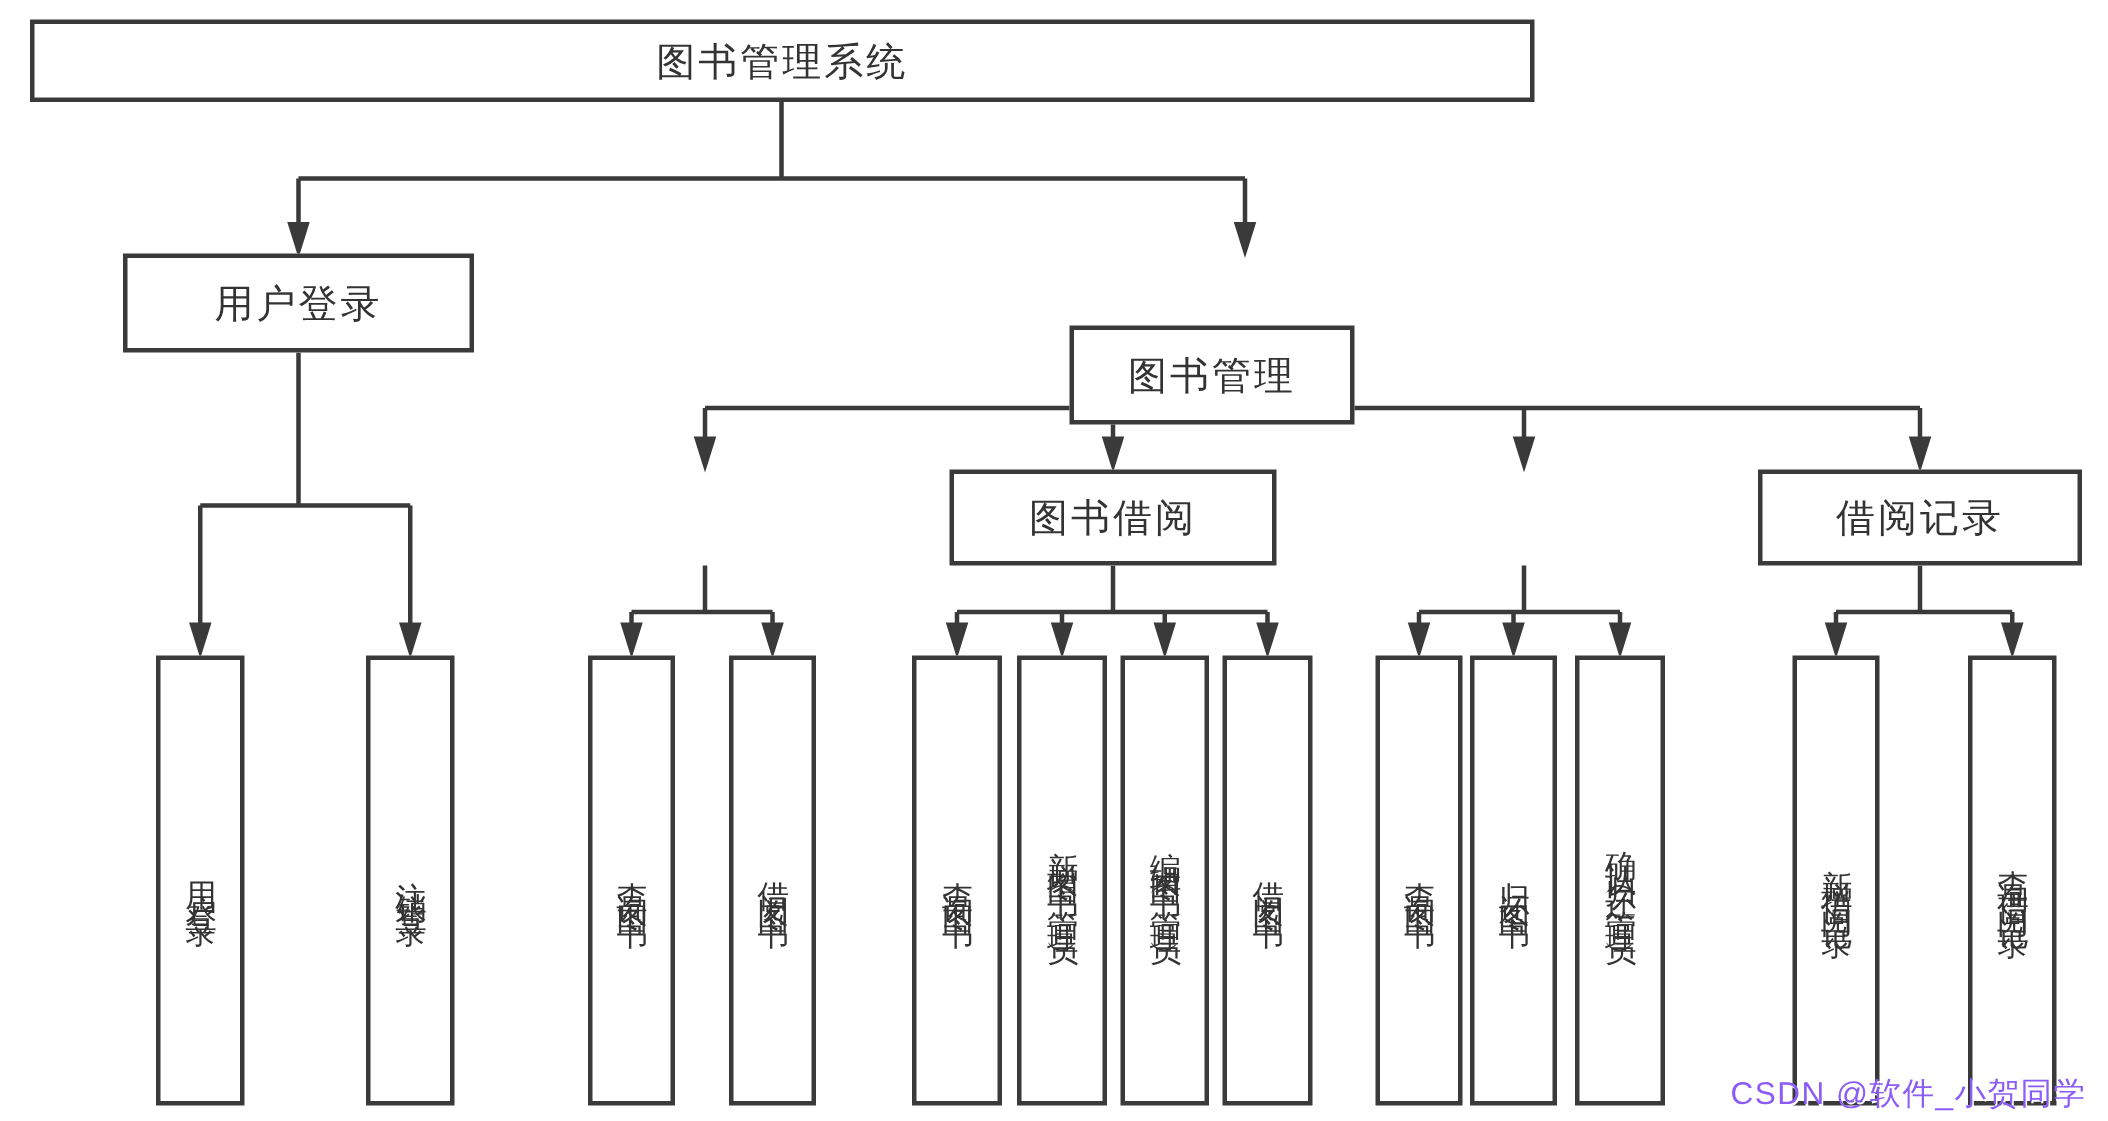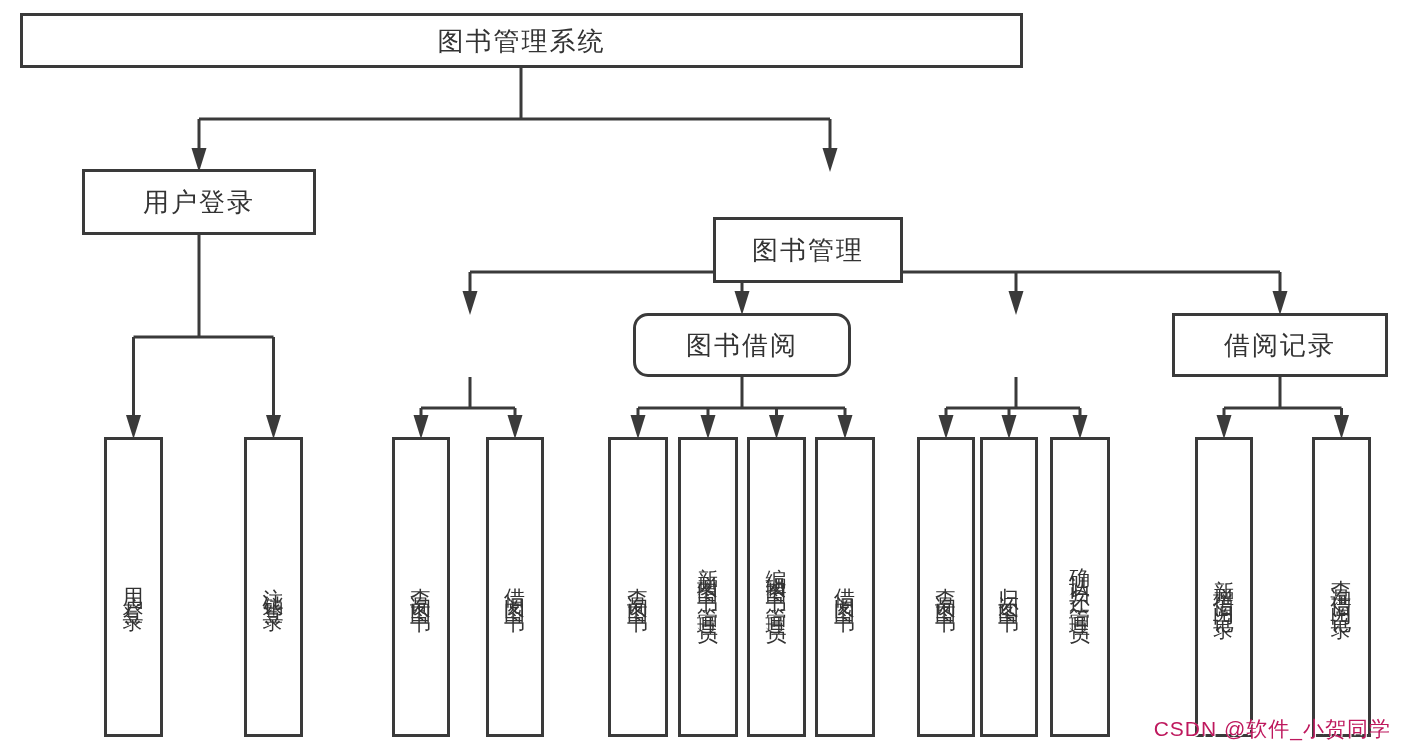--- a/index.html
+++ b/index.html
@@ -45,21 +45,21 @@
     text-orientation: mixed;
     font-size: 21px;
     letter-spacing: 8px;
     line-height: 1;
   }
   .watermark {
     position: absolute;
     right: 14px;
     bottom: 4px;
     font-size: 21px;
-    color: #be185d;
+    color: #8b5cf6;
     z-index: 3;
     text-shadow: 1px 1px 0 #ffffff;
     letter-spacing: 1px;
     white-space: nowrap;
   }
 </style>
 </head>
 <body>
 
 <div class="canvas">
@@ -105,21 +105,21 @@
       <polygon points="1216.5,415 1231.5,415 1224,439"></polygon>
       <polygon points="1334,415 1349,415 1341.5,439"></polygon>
     </g>
   </svg>
 
   <div class="box h-box" style="left:20px; top:13px; width:1003px; height:55px;">图书管理系统</div>
 
   <div class="box h-box" style="left:82px; top:169px; width:234px; height:66px;">用户登录</div>
   <div class="box h-box" style="left:713px; top:169px; width:190px; height:66px;margin-top:48px;">图书管理</div>
 
-  <div class="box h-box" style="left:633px; top:313px; width:218px; height:64px;border-radius:15px;">图书借阅</div>
+  <div class="box h-box" style="left:633px; top:313px; width:218px; height:64px;">图书借阅</div>
   <div class="box h-box" style="left:1172px; top:313px; width:216px; height:64px;">借阅记录</div>
 
   <div class="box v-box" style="left:104px; top:437px; width:59px; height:300px;">用户登录</div>
   <div class="box v-box" style="left:244px; top:437px; width:59px; height:300px;">注销登录</div>
 
   <div class="box v-box" style="left:392px; top:437px; width:58px; height:300px;">查询图书</div>
   <div class="box v-box" style="left:486px; top:437px; width:58px; height:300px;">借阅图书</div>
 
   <div class="box v-box" style="left:608px; top:437px; width:60px; height:300px;">查询图书</div>
   <div class="box v-box" style="left:678px; top:437px; width:60px; height:300px;">新增图书（管理员）</div>

